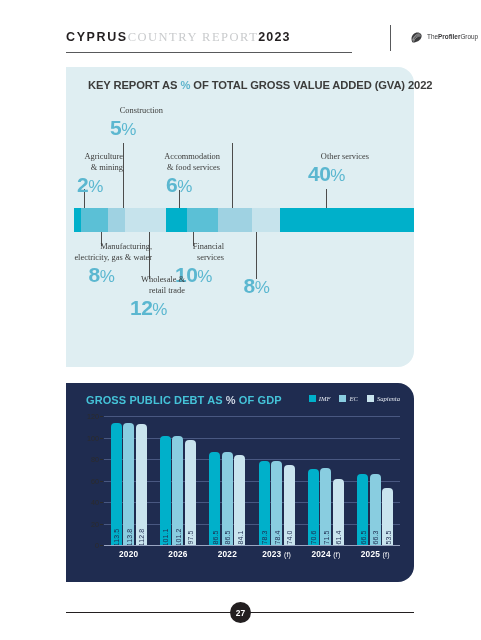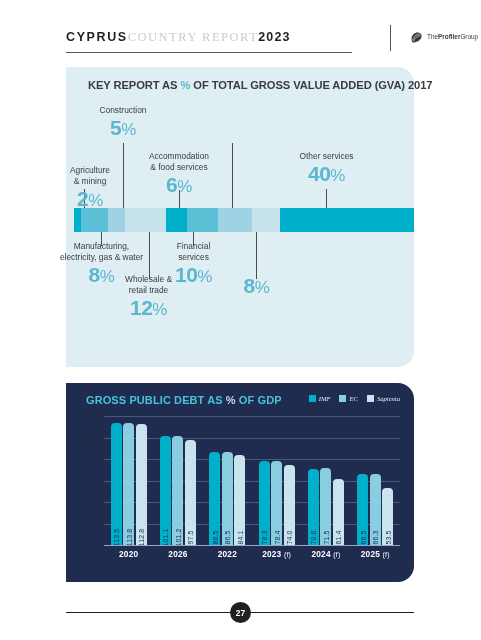--- a/index.html
+++ b/index.html
@@ -41,22 +41,22 @@
   .gva-title{
     position:absolute;left:22px;top:12px;
     font-weight:bold;font-size:11.2px;letter-spacing:-0.1px;color:#3c3c3b;
     white-space:nowrap;
   }
   .gva-title .pct{color:#5fb4cc;font-weight:bold;}
 
   
   .lbl{position:absolute;text-align:center;}
   .lbl .name{
-    font-family:Liberation Sans, sans-serif;font-size:8.4px;color:#3c3c3b;
-    line-height:11px;white-space:nowrap;
+    font-family:Liberation Serif, serif;font-size:8.4px;color:#3c3c3b;
+    line-height:11px;white-space:nowrap;text-align:right;
   }
   .lbl .val{
     font-weight:bold;font-size:21px;color:#5bb7d0;line-height:22px;
     letter-spacing:-0.5px;margin-top:1px;
   }
   .lbl .val .sym{font-weight:normal;font-size:17px;}
 
   .tick{position:absolute;width:1px;background:#4c4c4c;}
 
   
@@ -133,34 +133,34 @@
             <path d="M5.6 20 C8 12.5,13 8,20.5 7.5"></path>
             <path d="M7 21.6 C9.5 14,14.5 10,21.8 9.6"></path>
           </g>
         </svg>
       </span>
       <span class="logo-text"><span>The</span><b>Profiler</b><span>Group</span></span>
     </div>
   </div>
 
   <div class="gva">
-    <div class="gva-title"><span>KEY REPORT AS </span><span class="pct">%</span><span> OF TOTAL GROSS VALUE ADDED (GVA) 2017</span></div>
+    <div class="gva-title"><span>KEY REPORT AS </span><span class="pct">%</span><span> OF TOTAL GROSS VALUE ADDED (GVA) 2022</span></div>
 
     <div class="tick" style="left:18px;  top:122px; height:19px;"></div>
     <div class="tick" style="left:57px;  top:76px;  height:65px;"></div>
     <div class="tick" style="left:113px; top:123px; height:18px;"></div>
     <div class="tick" style="left:166px; top:76px;  height:65px;"></div>
     <div class="tick" style="left:260px; top:122px; height:19px;"></div>
 
     <div class="tick" style="left:35px; top:165px; height:14px;"></div>
     <div class="tick" style="left:83px; top:165px; height:47px;"></div>
     <div class="tick" style="left:127px;top:165px; height:14px;"></div>
     <div class="tick" style="left:190px;top:165px; height:47px;"></div>
 
-    <div class="lbl" style="left:-9px;top:84px;width:66px;margin-top:14px;">
+    <div class="lbl" style="left:-9px;top:84px;width:66px;">
       <div class="name">Agriculture<br>&amp; mining</div>
       <div class="val"><span>2</span><span class="sym">%</span></div>
     </div>
 
     <div class="lbl" style="left:17px;top:38px;width:80px;">
       <div class="name">Construction</div>
       <div class="val"><span>5</span><span class="sym">%</span></div>
     </div>
 
     <div class="lbl" style="left:72px;top:84px;width:82px;">

